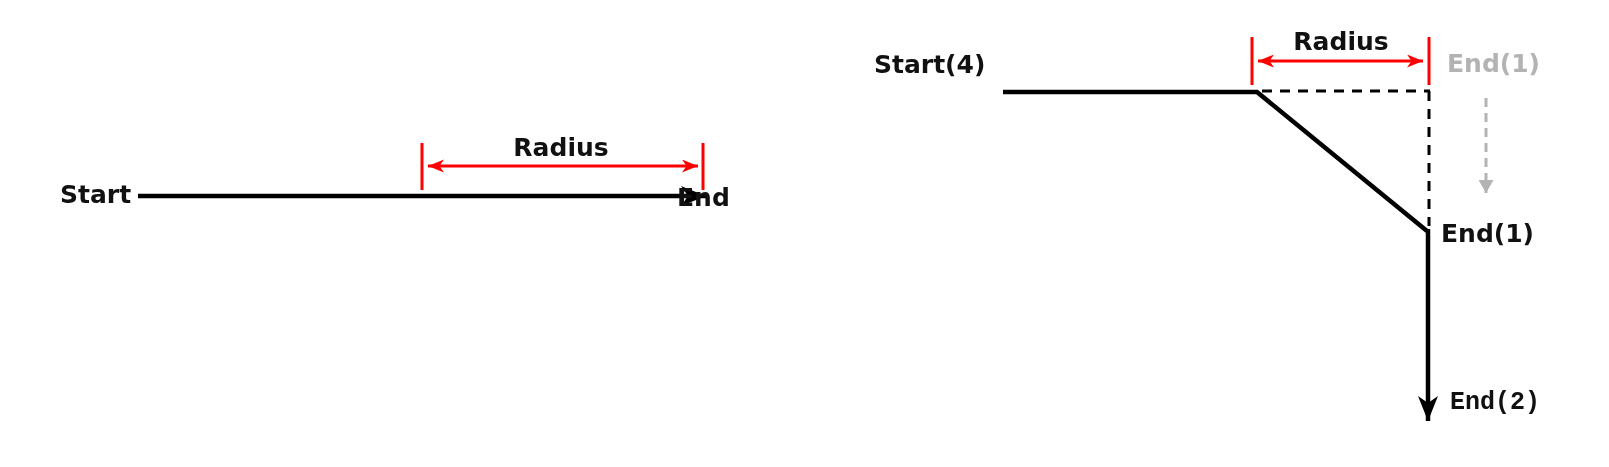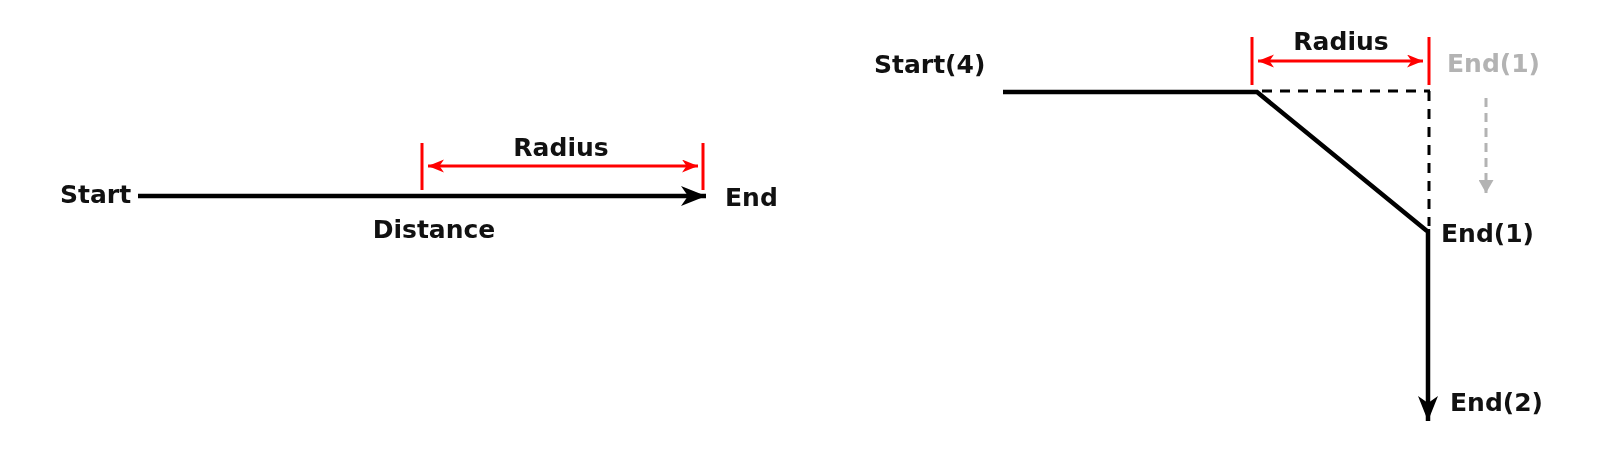--- a/index.html
+++ b/index.html
@@ -63,23 +63,22 @@
     <line x1="1428" y1="229" x2="1428" y2="421" stroke="var(--line)" stroke-width="4.5" marker-end="url(#arrow-black)"></line>
     <line x1="1262" y1="91" x2="1430" y2="91" stroke="var(--line)" stroke-width="3" stroke-dasharray="10 8"></line>
     <line x1="1429" y1="91" x2="1429" y2="226" stroke="var(--line)" stroke-width="3" stroke-dasharray="10 8"></line>
     <line x1="1252" y1="37" x2="1252" y2="85" stroke="var(--accent-red)" stroke-width="3"></line>
     <line x1="1429" y1="37" x2="1429" y2="85" stroke="var(--accent-red)" stroke-width="3"></line>
     <line x1="1258" y1="61" x2="1423" y2="61" stroke="var(--accent-red)" stroke-width="3" marker-start="url(#arrow-red)" marker-end="url(#arrow-red)"></line>
     <line x1="1486" y1="98" x2="1486" y2="193" stroke="var(--ghost-gray)" stroke-width="3" stroke-dasharray="9 6" marker-end="url(#arrow-gray)"></line>
   </svg>
 
   <div class="lbl" style="left:60px; top:181px;">Start</div>
-  <div class="lbl" style="left:725px; top:184px;">End</div>
+  <div class="lbl" style="left:677px; top:184px;">End</div>
   <div class="lbl center" style="left:561px; top:134px;">Radius</div>
-  <div class="lbl center" style="left:434px; top:216px;">Distance</div>
 
   <div class="lbl" style="left:874px; top:51px;">Start(4)</div>
   <div class="lbl center" style="left:1341px; top:28px;">Radius</div>
   <div class="lbl ghost" style="left:1447px; top:50px;">End(1)</div>
   <div class="lbl" style="left:1441px; top:220px;">End(1)</div>
-  <div class="lbl" style="left:1450px; top:389px;">End(2)</div>
+  <div class="lbl" style="left:1450px; top:389px;font-family:Liberation Mono, monospace;">End(2)</div>
 
 </div>
 
 </body></html>

